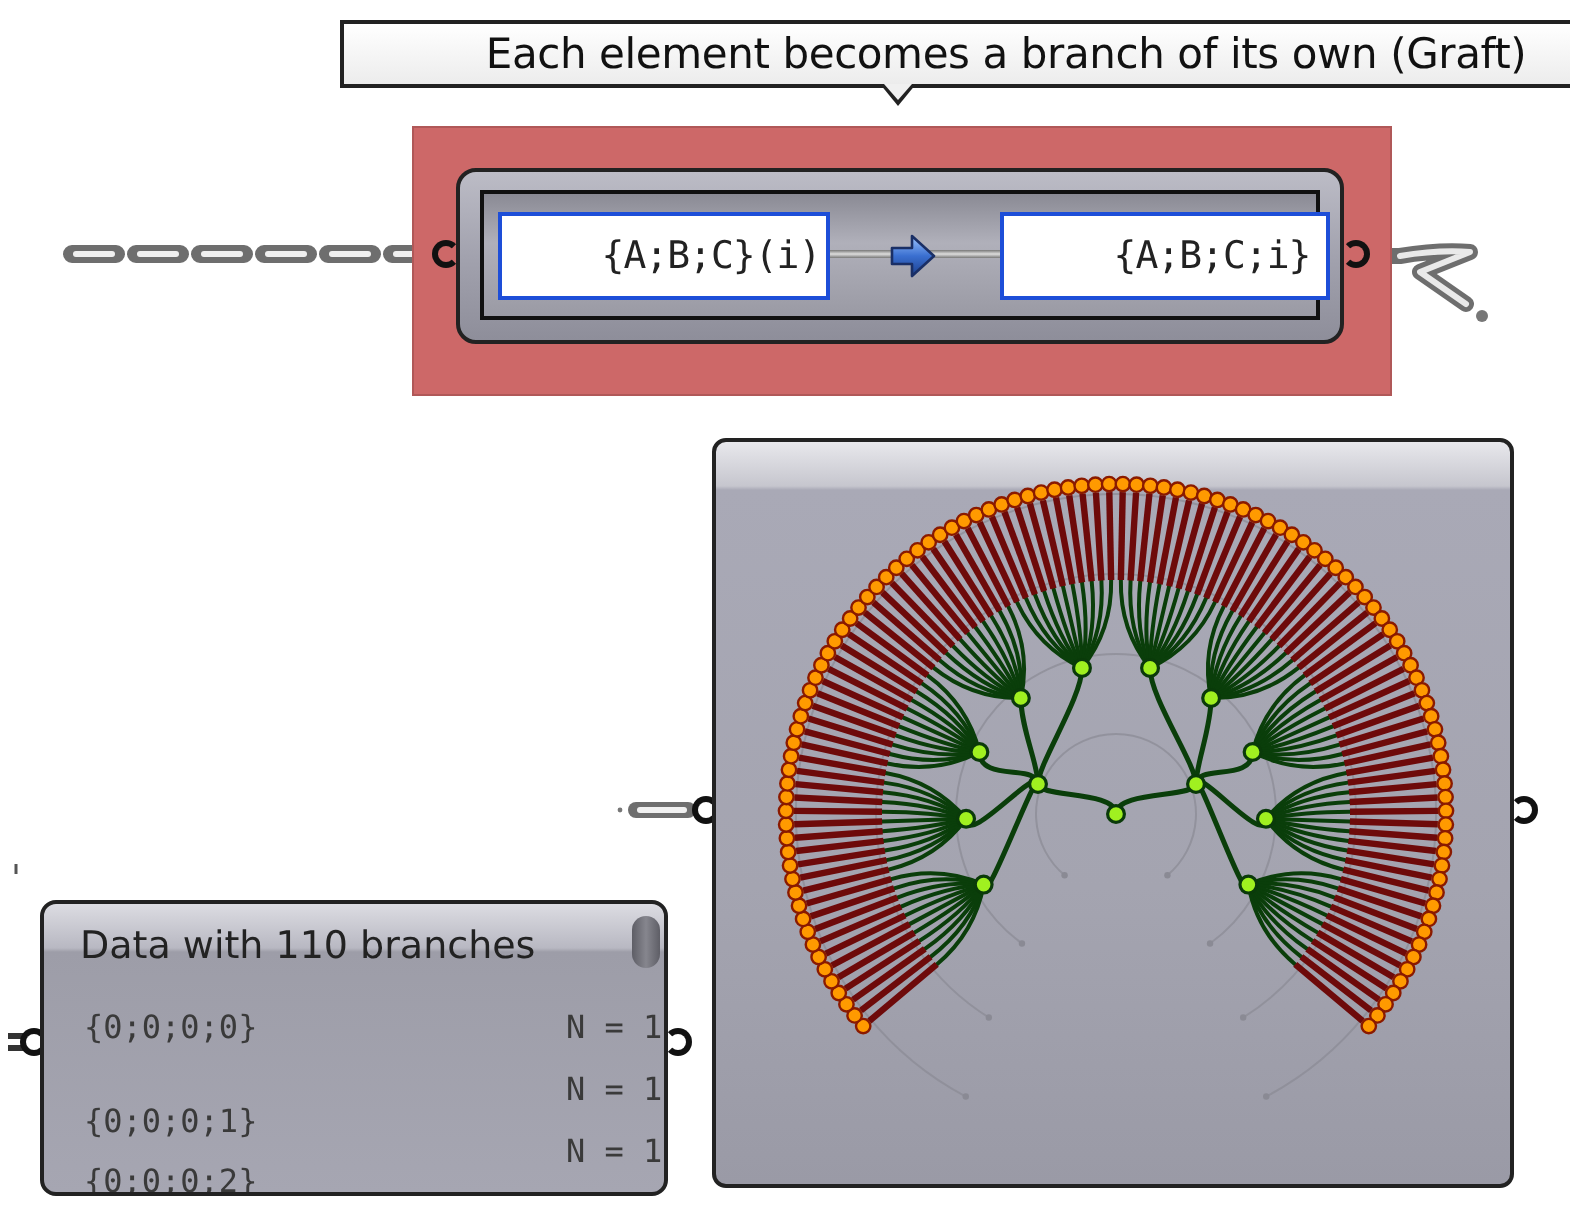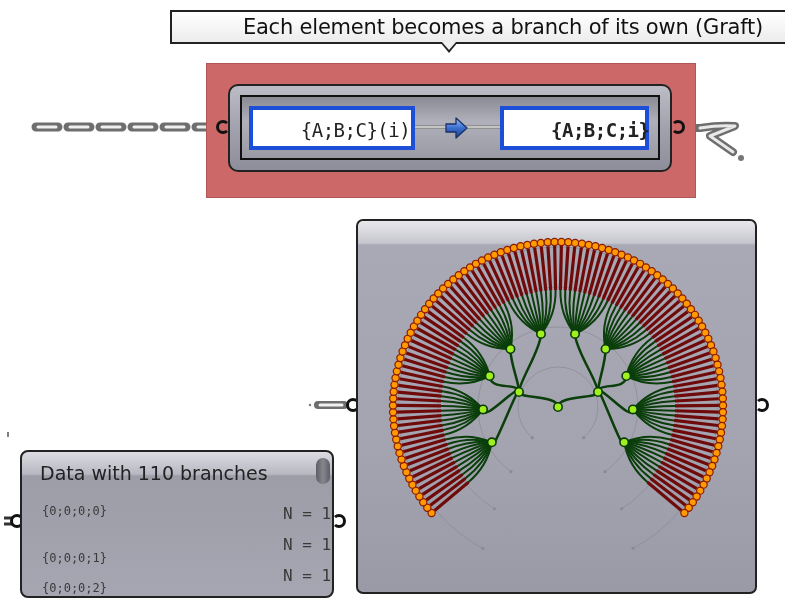--- a/index.html
+++ b/index.html
@@ -7,26 +7,26 @@
   .abs { position:absolute; }
   
   .tooltip { left:170px; top:10px; width:666px; height:34px; border:2px solid #222; background:linear-gradient(#ffffff,#ececec); box-sizing:border-box; }
   .tooltip-text { position:absolute; left:0; right:0; top:3px; text-align:center; font-size:21px; color:#111; white-space:nowrap; letter-spacing:-0.2px; }
   .tooltip-tail { left:440px; top:42px; width:0; height:0; border-left:9px solid transparent; border-right:9px solid transparent; border-top:11px solid #222; }
   .tooltip-tail-inner { left:442px; top:42px; width:0; height:0; border-left:7px solid transparent; border-right:7px solid transparent; border-top:8px solid #f0f0f0; }
   
   .highlight { left:206px; top:63px; width:490px; height:135px; background:#cd6868; border:1px solid #b05858; box-sizing:border-box; }
   .graft-outer { left:228px; top:84px; width:444px; height:88px; border:2px solid #222; border-radius:10px; background:linear-gradient(#bcbcc6,#a2a2ae 50%,#8e8e9a); box-sizing:border-box; }
   .graft-inner { left:240px; top:95px; width:420px; height:65px; border:2px solid #111; background:linear-gradient(#8a8a94,#b0b0ba 40%,#9a9aa4); box-sizing:border-box; }
-  .graft-box { top:106px; height:44px; border:4px solid #1d4ed8; background:#fff; box-sizing:border-box; font-family:"DejaVu Sans Mono", monospace; font-size:19px; color:#222; text-align:center; line-height:40px; letter-spacing:-0.5px;padding-left:47px; }
+  .graft-box { top:106px; height:44px; border:2px solid #1d4ed8; background:#fff; box-sizing:border-box; font-family:"DejaVu Sans Mono", monospace; font-size:19px; color:#222; text-align:center; line-height:40px; letter-spacing:-0.5px;padding-left:47px; }
   .graft-line { left:415px; top:125px; width:85px; height:4px; background:linear-gradient(#777,#ddd 50%,#777); }
   
   .panel { left:20px; top:450px; width:314px; height:148px; border:2px solid #222; border-radius:8px; background:linear-gradient(#dcdce2 0px, #b8b8c2 22px, #9d9da8 24px, #a6a6b2 100%); box-sizing:border-box; overflow:hidden;padding-left:20px; }
   .panel-title { left:18px; top:10px; font-size:19px; color:#222; white-space:nowrap; }
-  .panel-row { left:20px; font-family:"DejaVu Sans Mono", monospace; font-size:12px; color:#3a3a3a; white-space:nowrap; }
+  .panel-row { left:20px; font-family:"DejaVu Sans Mono", monospace; font-size:16px; color:#3a3a3a; white-space:nowrap; }
   .panel-n { left:225px; font-family:"DejaVu Sans Mono", monospace; font-size:16px; color:#3a3a3a; white-space:pre;margin-left:36px; }
   .scrollbar { left:294px; top:6px; width:14px; height:26px; border-radius:7px; background:linear-gradient(90deg,#5e5e66,#86868e,#5e5e66); }
   
   .viewer { left:356px; top:219px; width:401px; height:375px; border:2px solid #222; border-radius:7px; background:linear-gradient(#e8e8ec 0px,#c6c6ce 22px,#a9a9b6 24px,#a4a4b0 60%,#9a9aa6 100%); box-sizing:border-box; overflow:hidden; }
   .grip-dot { width:14px; height:14px; border:3px solid #111; border-radius:50%; box-sizing:border-box; background:transparent; }
 </style>
 </head>
 <body>
 
 <div class="abs tooltip">
@@ -59,21 +59,21 @@
   <line x1="4" y1="524" x2="12" y2="524" stroke="#333" stroke-width="3"></line>
 </svg>
 
 <div class="abs highlight"></div>
 <div class="abs grip-dot" style="left:216px;top:120px;border-right-color:transparent;"></div>
 <div class="abs grip-dot" style="left:671px;top:120px;border-left-color:transparent;"></div>
 <div class="abs graft-outer"></div>
 <div class="abs graft-inner"></div>
 <div class="abs graft-line"></div>
 <div class="abs graft-box" style="left:249px;width:166px;">{A;B;C}(i)</div>
-<div class="abs graft-box" style="left:500px;width:149px;font-weight:bold;">{A;B;C;i}</div>
+<div class="abs graft-box" style="left:500px;width:165px;">{A;B;C;i}</div>
 <svg class="abs" style="left:444px;top:116px;" width="26" height="24" viewBox="0 0 26 24">
   <defs>
     <linearGradient id="arrowGrad" x1="0" y1="0" x2="0" y2="1">
       <stop offset="0" stop-color="#9cc4ff"></stop>
       <stop offset="0.5" stop-color="#3a6fd0"></stop>
       <stop offset="1" stop-color="#1c3f8c"></stop>
     </linearGradient>
   </defs>
   <path d="M2 8 L12 8 L12 2 L23 12 L12 22 L12 16 L2 16 Z" fill="url(#arrowGrad)" stroke="#1a2f66" stroke-width="1.3" stroke-linejoin="round"></path>
 </svg>

